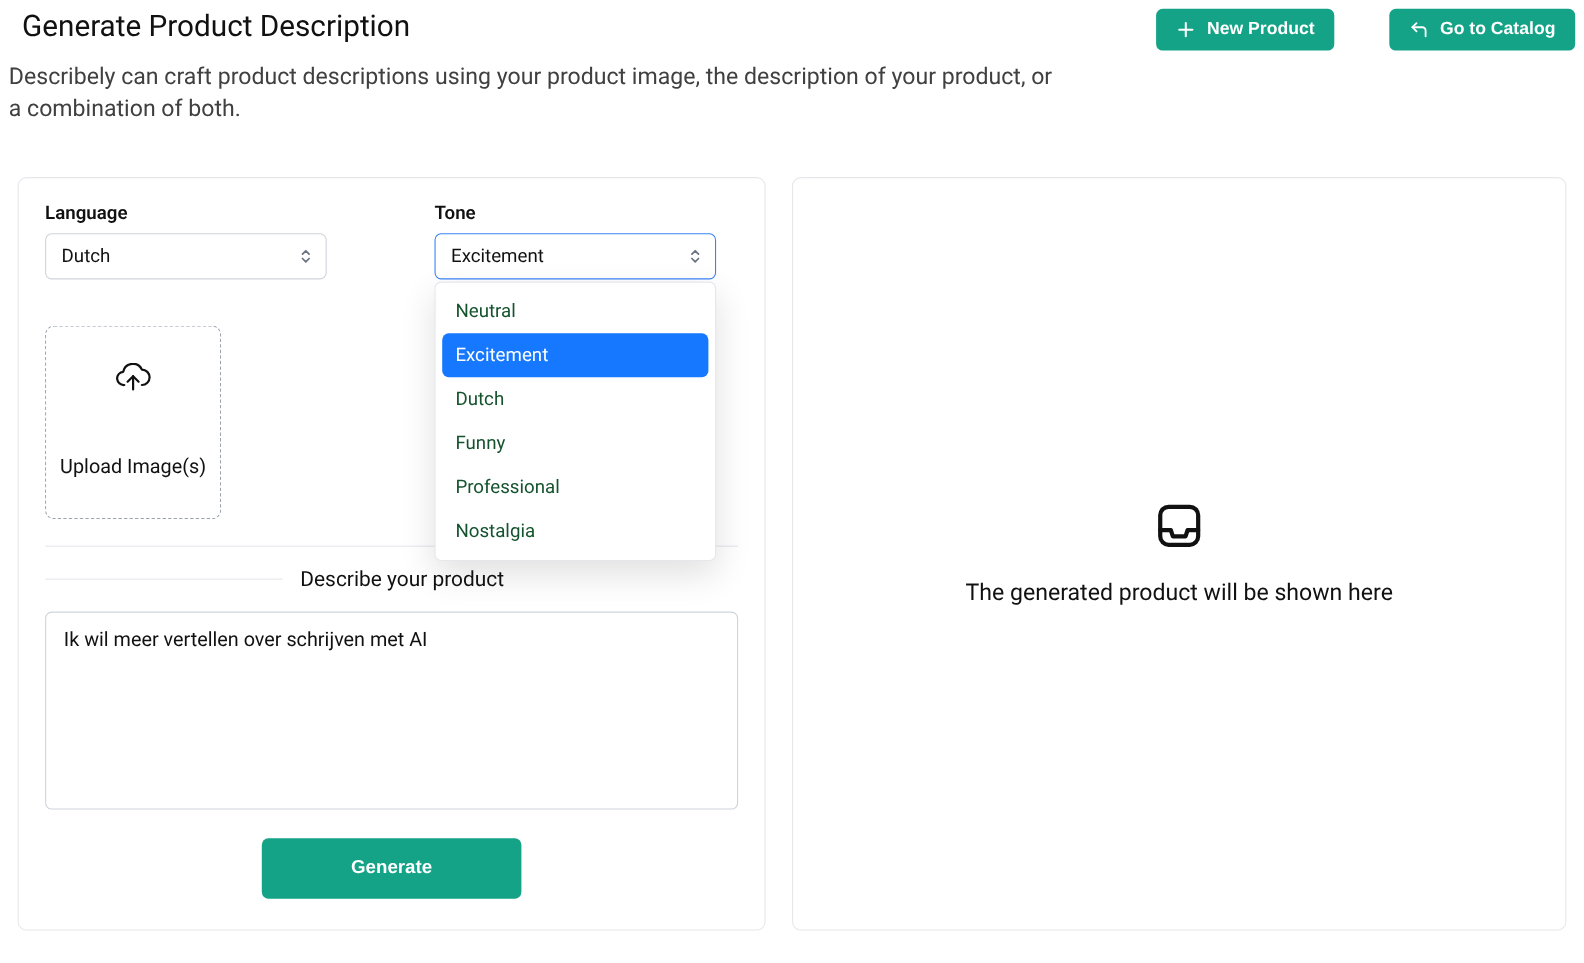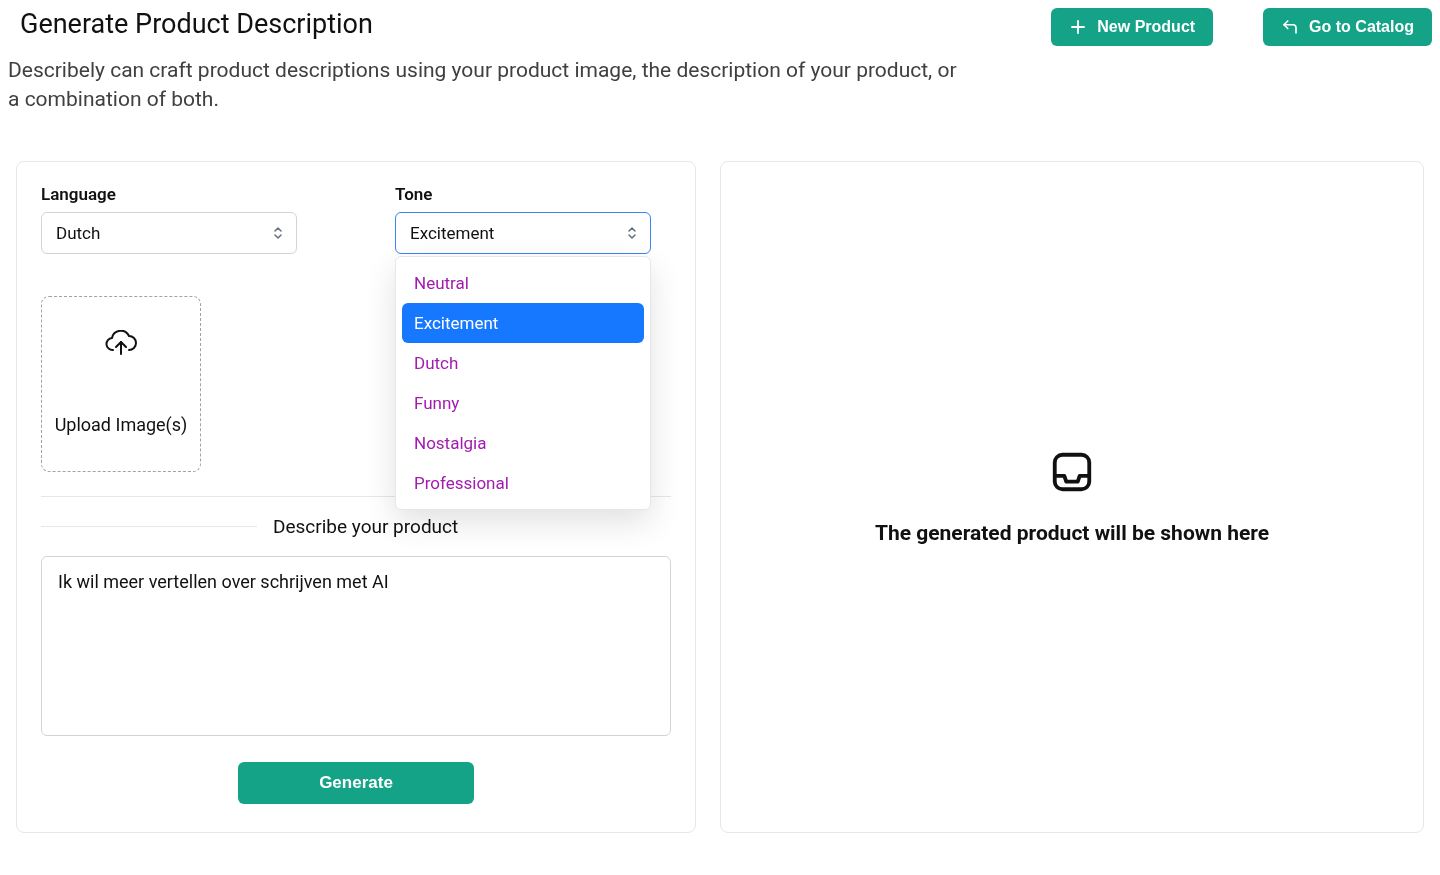--- a/index.html
+++ b/index.html
@@ -130,21 +130,21 @@
     border: 1px solid #e5e7eb;
     border-radius: 6px;
     box-shadow: 0 12px 32px rgba(0,0,0,0.12);
     padding: 6px;
     z-index: 50;
   }
   .dropdown-item {
     padding: 10px 12px;
     border-radius: 6px;
     font-size: 17px;
-    color: #a21caf;
+    color: #14532d;
     cursor: pointer;
   }
   .dropdown-item.selected {
     background: #1677ff;
     color: #fff;
   }
   .upload-outer {
     border-bottom: 1px solid #e5e7eb;
     padding: 10px 0 24px 0;
     margin-bottom: 0;
@@ -191,26 +191,26 @@
     font-family: inherit;
     color: #111;
   }
   .generate-wrap {
     display: flex;
     justify-content: center;
     margin-top: 22px;
   }
   .btn-generate {
     width: 236px;
-    height: 42px;
+    height: 55px;
     font-size: 17px;
     font-weight: 700;
   }
   .empty-icon { margin-bottom: 26px; color: #111; }
-  .empty-text { font-size: 21px; color: #111; text-align: center; font-weight: bold; }
+  .empty-text { font-size: 21px; color: #111; text-align: center; }
   svg { display: block; }
 </style>
 </head>
 <body>
 
 <div class="top-row">
   <div class="top-left">
     <h1 class="page-title">Generate Product Description</h1>
     <p class="page-subtitle">Describely can craft product descriptions using your product image, the description of your product, or a combination of both.</p>
   </div>
@@ -260,22 +260,22 @@
               <polyline points="3 6 6 3 9 6"></polyline>
               <polyline points="3 10 6 13 9 10"></polyline>
             </svg>
           </span>
         </div>
         <div class="dropdown" id="tone-dropdown">
             <div class="dropdown-item">Neutral</div>
             <div class="dropdown-item selected">Excitement</div>
             <div class="dropdown-item">Dutch</div>
             <div class="dropdown-item">Funny</div>
+            <div class="dropdown-item">Professional</div>
             <div class="dropdown-item">Nostalgia</div>
-            <div class="dropdown-item">Professional</div>
           </div>
       </div>
     </div>
 
     <div class="upload-outer">
       <div class="upload-slot">
         <span>
           <svg width="34" height="28" viewBox="0 0 34 28" fill="none" stroke="#111" stroke-width="2" stroke-linecap="round" stroke-linejoin="round">
             <path d="M25 20a7 7 0 0 0 0-14 9 9 0 0 0-17 2 6 6 0 0 0 1 12"></path>
             <line x1="17" y1="24" x2="17" y2="12"></line>

